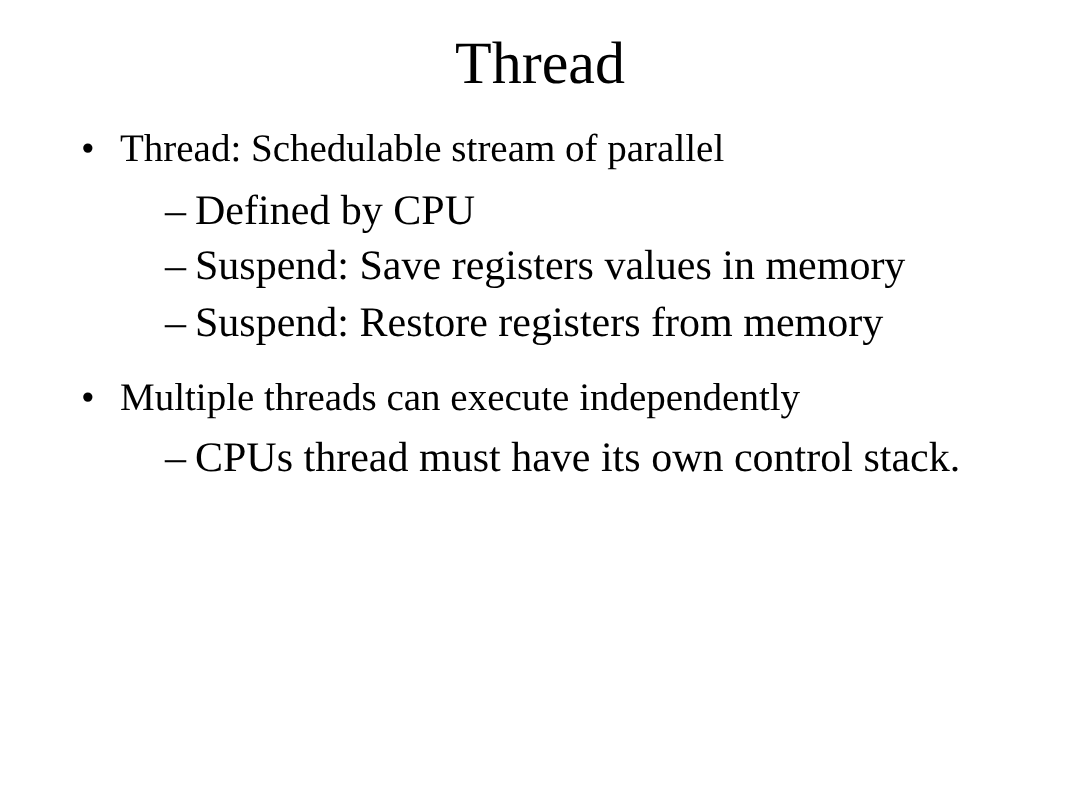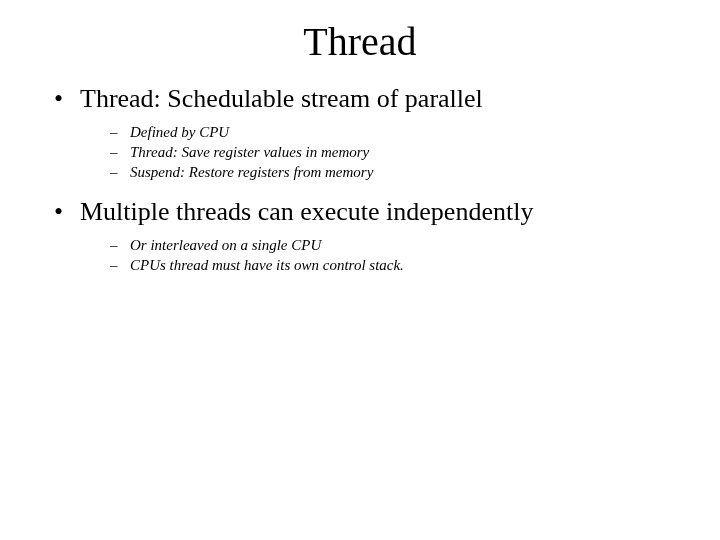--- a/index.html
+++ b/index.html
@@ -42,49 +42,47 @@
     left: 0;
     top: 0;
     font-size: 26px;
   }
   ul.level2 {
     list-style: none;
     padding-left: 30px;
     margin: 6px 0 14px 0;
   }
   ul.level2 > li {
-    font-size: 15px;
+    font-size: 28px;
     line-height: 1.35;
     position: relative;
     padding-left: 20px;
-    font-style: italic;
   }
   ul.level2 > li::before {
     content: "–";
     position: absolute;
     left: 0;
     top: 0;
   }
 </style>
 </head>
 <body>
 
 <div class="slide">
   <h1 class="title">Thread</h1>
 
   <ul class="level1">
     <li>
       <span>Thread:  Schedulable stream of parallel</span>
       <ul class="level2">
         <li>Defined by CPU</li>
-        <li>Thread: Save register values in memory</li>
+        <li>Suspend: Save registers values in memory</li>
         <li>Suspend: Restore registers from memory</li>
       </ul>
     </li>
     <li>
       <span>Multiple threads can execute independently</span>
       <ul class="level2">
-        <li>Or interleaved on a single CPU</li>
         <li>CPUs thread must have its own control stack.</li>
       </ul>
     </li>
   </ul>
 </div>
 
 </body></html>

